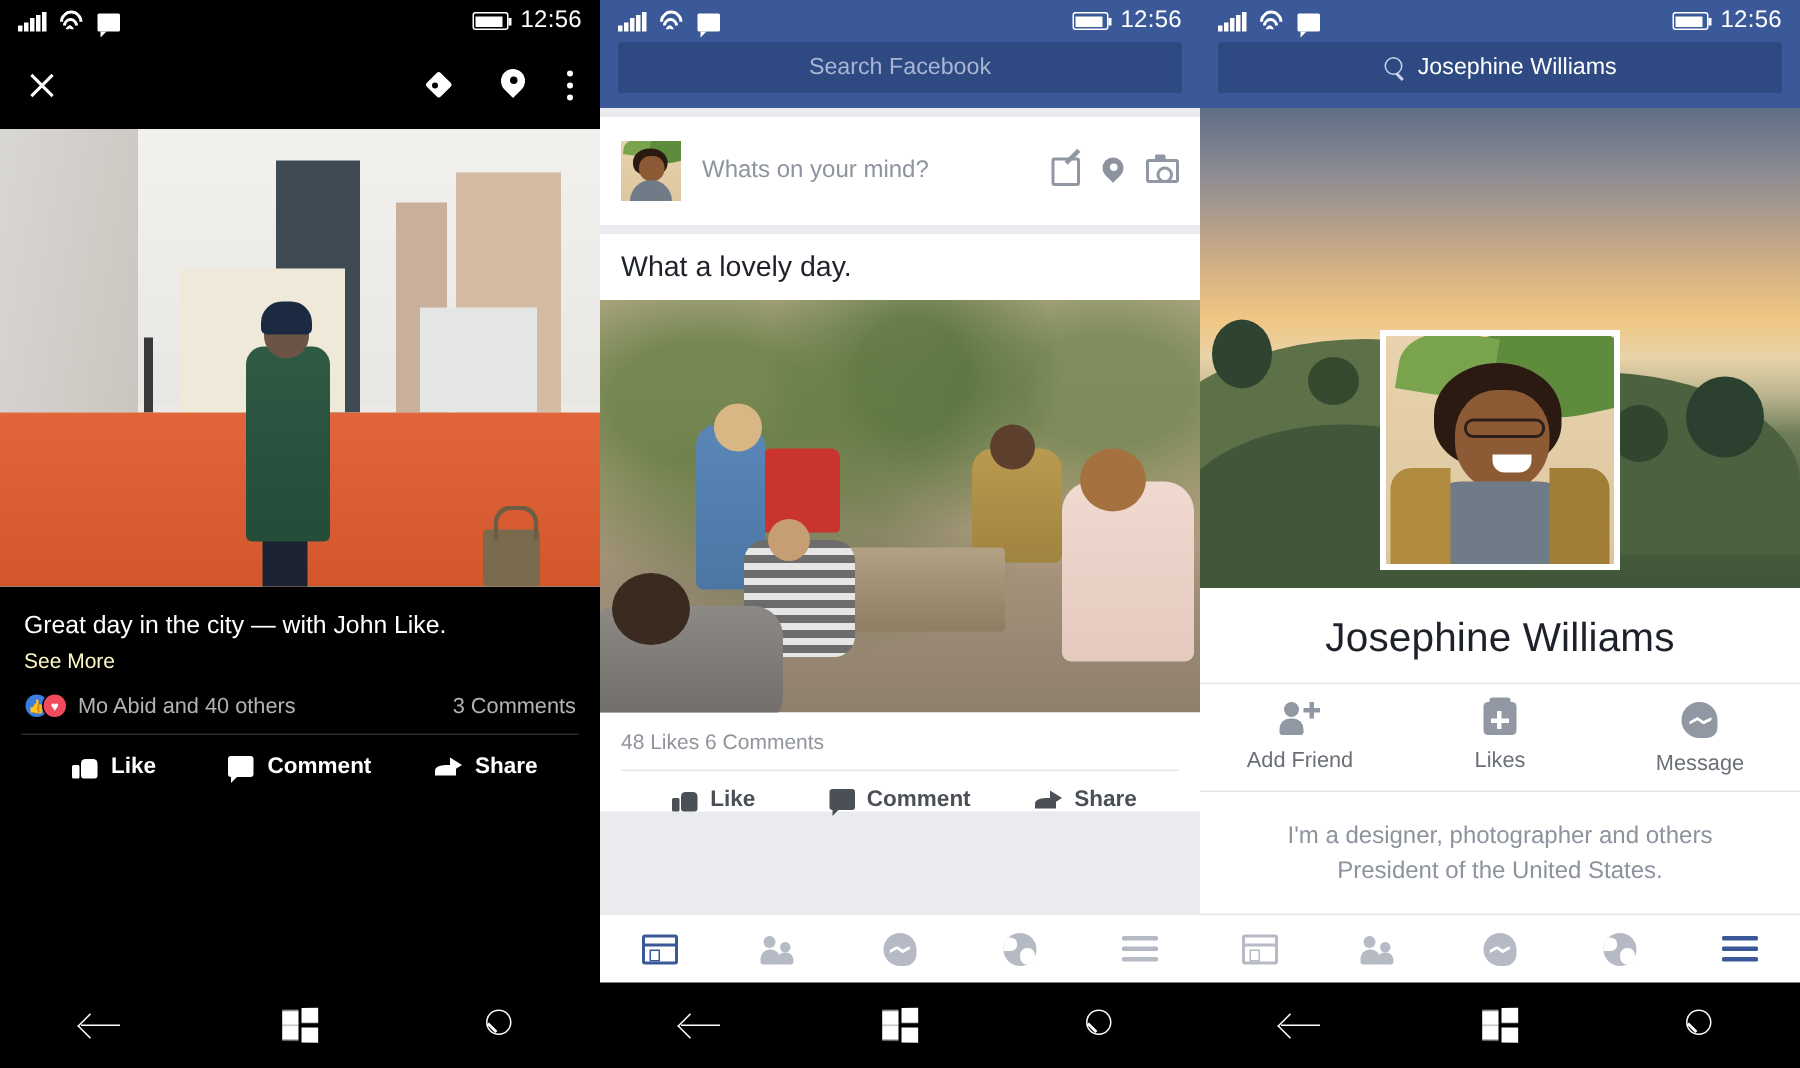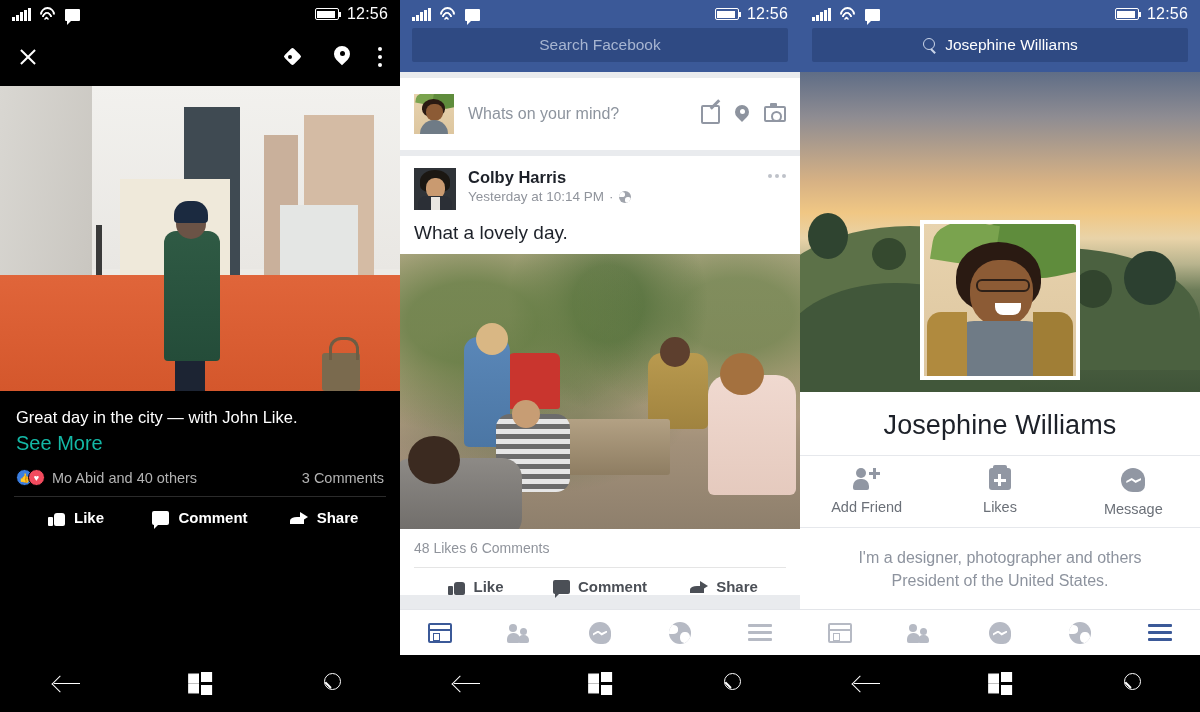--- a/index.html
+++ b/index.html
@@ -76,21 +76,21 @@
   .pinicon { width: 16px; height: 22px; position: relative; }
   .pinicon::before { content:""; position:absolute; left:0; top:0; width:16px; height:16px; background:#fff; border-radius:50% 50% 50% 0;
                      transform: rotate(-45deg); }
   .pinicon::after { content:""; position:absolute; left:5.5px; top:5px; width:5px; height:5px; background:#000; border-radius:50%; }
   .dots3v { width: 4px; height: 20px; display:flex; flex-direction:column; justify-content:space-between; align-items:center; }
   .dots3v i { width:4px; height:4px; background:#fff; border-radius:50%; display:block; }
 
   .p1 .photo { width: 400px; height: 305px; position: relative; overflow: hidden; background:#ddd; }
   .p1 .caption { padding: 16px 16px 0; }
   .p1 .captext { font-size: 16.5px; color:#fff; line-height:1.3; }
-  .p1 .seemore { font-size: 20px; color:#14b8a6; margin-top: 4px; }
+  .p1 .seemore { font-size: 14px; color:#fef9c3; margin-top: 4px; }
   .p1 .reactrow { display:flex; align-items:center; padding: 14px 16px 10px; font-size: 14.5px; color:#b3b3b3; }
   .reactbadges { display:flex; margin-right: 7px; }
   .rb { width:17px; height:17px; border-radius:50%; display:flex; align-items:center; justify-content:center;
         font-size:9px; color:#fff; border:1.5px solid #000; }
   .rb.like { background:#3b7ee0; } .rb.love { background:#f24b5e; margin-left:-5px; }
   .p1 .comments { margin-left:auto; color:#b3b3b3; }
   .p1 .actions { border-top: 1px solid #2b2b2b; display:flex; margin: 0 14px; padding: 12px 0 0; }
   .p1 .act { flex:1; display:flex; align-items:center; justify-content:center; gap:9px; font-size:15px; font-weight:bold; color:#fff; }
 
   
@@ -460,43 +460,20 @@
       </div>
       <div class="ph">Whats on your mind?</div>
       <div class="cicons">
         <span class="ic-compose"></span>
         <span class="ic-pin"></span>
         <span class="ic-cam"></span>
       </div>
     </div>
 
     <div class="post">
-      <div class="phead">
-        <div class="av">
-          <div style="position:relative;width:42px;height:42px;background:#2f3338;overflow:hidden;">
-            <div style="position:absolute;left:6px;top:2px;width:30px;height:22px;background:#1b1712;border-radius:50% 50% 30% 30%;"></div>
-            <div style="position:absolute;left:12px;top:10px;width:19px;height:21px;background:#c99a70;border-radius:45%;"></div>
-            <div style="position:absolute;left:4px;bottom:0;width:34px;height:14px;background:#2b2f36;border-radius:8px 8px 0 0;"></div>
-            <div style="position:absolute;left:17px;bottom:0;width:9px;height:13px;background:#e9e6e1;"></div>
-          </div>
-        </div>
-        <div class="meta">
-          <div class="pname">Colby Harris</div>
-          <div class="ptime">
-            <span>Yesterday at 10:14 PM</span>
-            <span>·</span>
-            <span class="ic-world"></span>
-          </div>
-        </div>
-        <div class="dots3h">
-            <i></i>
-            <i></i>
-            <i></i>
-          </div>
-      </div>
 
       <div class="ptext">What a lovely day.</div>
 
       <div class="pphoto">
         <div class="art-party">
           <div class="chair"></div>
           <div class="pA"></div>
             <div class="pAh"></div>
           <div class="pC"></div>
             <div class="pCh"></div>

